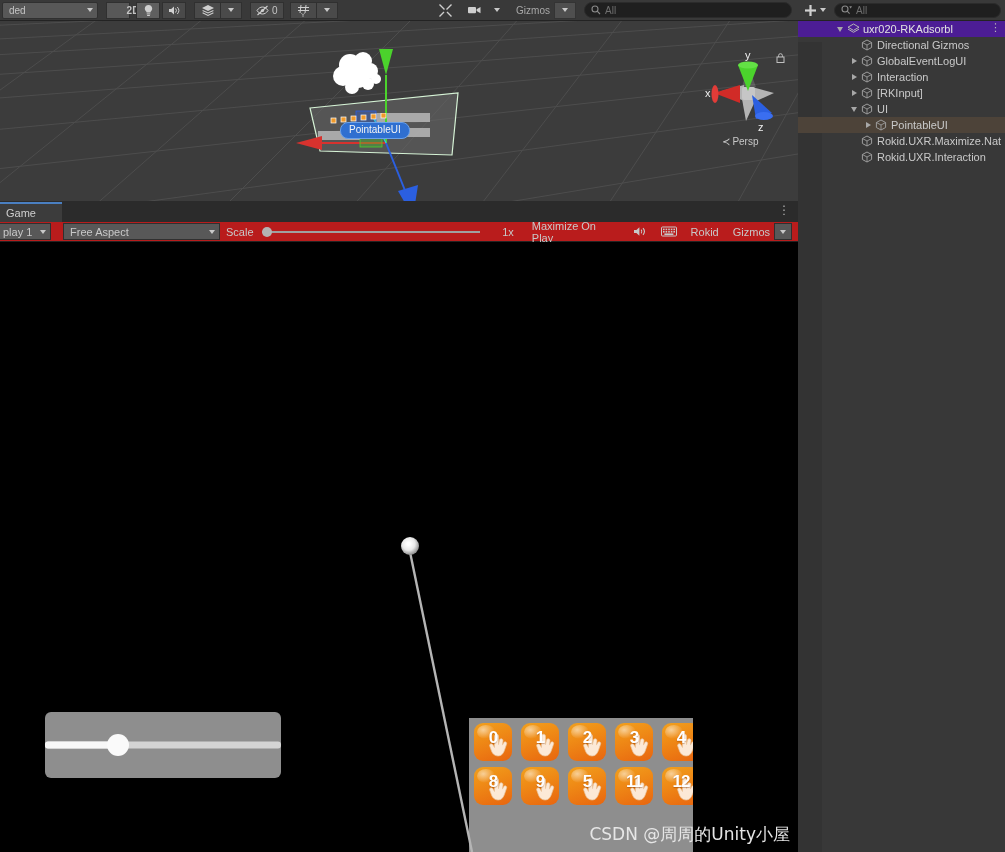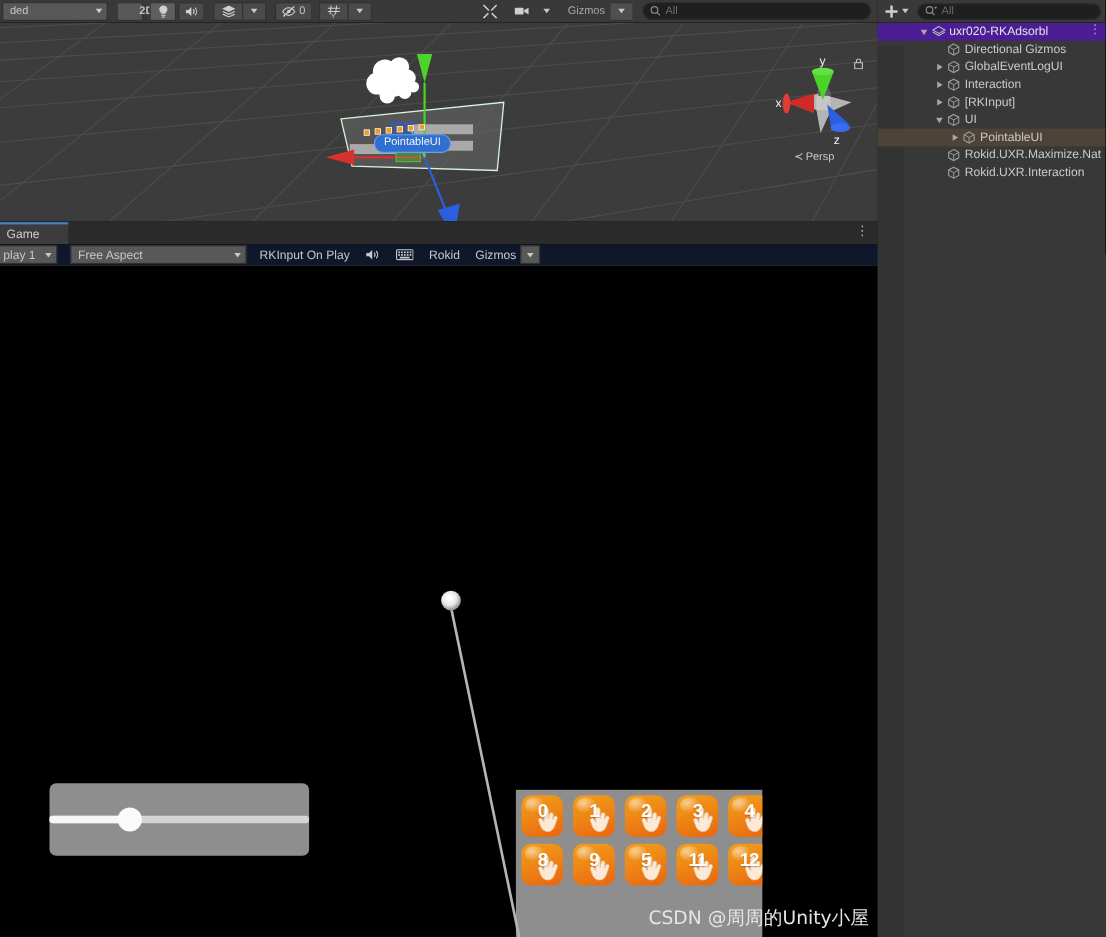--- a/index.html
+++ b/index.html
@@ -77,21 +77,21 @@
     position: relative; top: 0;
   }
   #game-tab-menu {
     position: absolute; right: 8px; top: 4px; color: #b0b0b0;
     font-size: 12px; line-height: 10px; letter-spacing: 0;
   }
 
   
   #game-toolbar {
     position: absolute; left: 0; top: 222px; width: 798px; height: 20px;
-    background: #0f172a; display: flex; align-items: center;
+    background: #b91c1c; display: flex; align-items: center;
     border-bottom: 1px solid #232323;
   }
   .gt-dropdown {
     height: 17px; display: flex; align-items: center; justify-content: space-between;
     background: #585858; border: 1px solid #303030;
     color: #c8c8c8; font-size: 11px; padding: 0 4px 0 6px;
   }
   .gt-plain { color: #c8c8c8; font-size: 11px; display: flex; align-items: center; height: 17px; padding: 0 6px; }
   .gt-btn {
     height: 17px; display: flex; align-items: center; justify-content: center;
@@ -433,22 +433,29 @@
 
     <div id="game-toolbar">
       <div class="gt-dropdown" style="width:56px;margin-left:-4px;">
         <span>play 1</span>
         <span class="caret-down"></span>
       </div>
       <div class="gt-dropdown" style="width:160px;margin-left:12px;">
         <span>Free Aspect</span>
         <span class="caret-down"></span>
       </div>
+      <div style="display:flex;align-items:center;width:300px;margin-left:6px;">
+        <span class="gt-plain" style="padding-left:0;">Scale</span>
+        <div id="scale-slider-track">
+          <div id="scale-knob"></div>
+        </div>
+        <span class="gt-plain" style="width:38px;justify-content:flex-end;">1x</span>
+      </div>
       <div class="gt-plain" style="margin-left:6px;">
-        <span>RKInput On Play</span>
+        <span>Maximize On Play</span>
       </div>
       <div class="gt-plain" style="padding:0 8px;">
         <svg width="14" height="11" viewBox="0 0 14 11">
           <path d="M1 4h2.4L6.4 1.2v8.6L3.4 7H1z" fill="#c8c8c8"></path>
           <path d="M8.2 3.6a3.2 3.2 0 010 3.8" stroke="#c8c8c8" stroke-width="1.1" fill="none"></path>
           <path d="M10 2.2a5 5 0 010 6.6" stroke="#c8c8c8" stroke-width="1.1" fill="none"></path>
         </svg>
       </div>
       <div class="gt-plain" style="padding:0 6px;">
         <svg width="16" height="11" viewBox="0 0 16 11">

